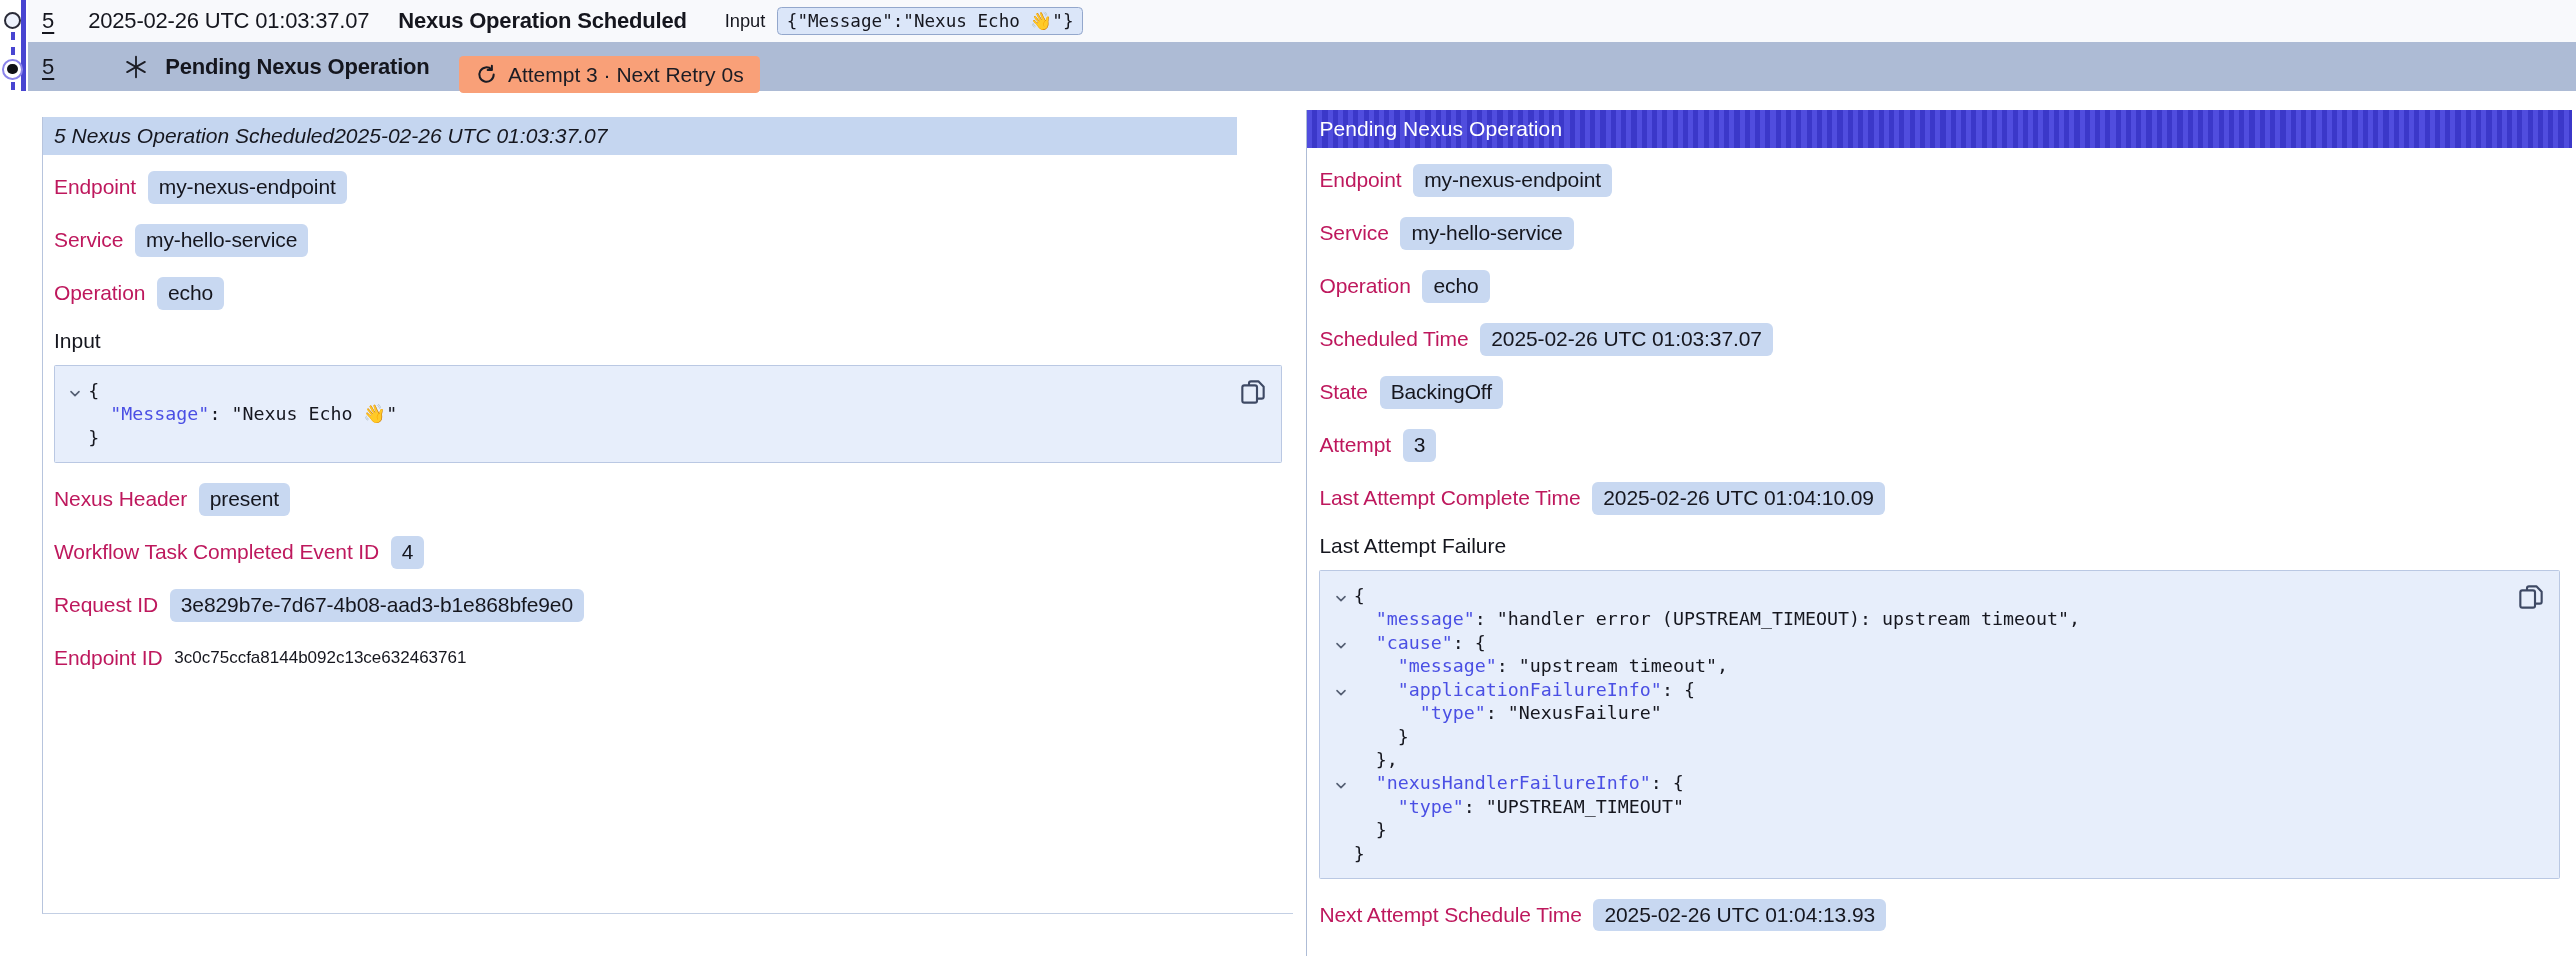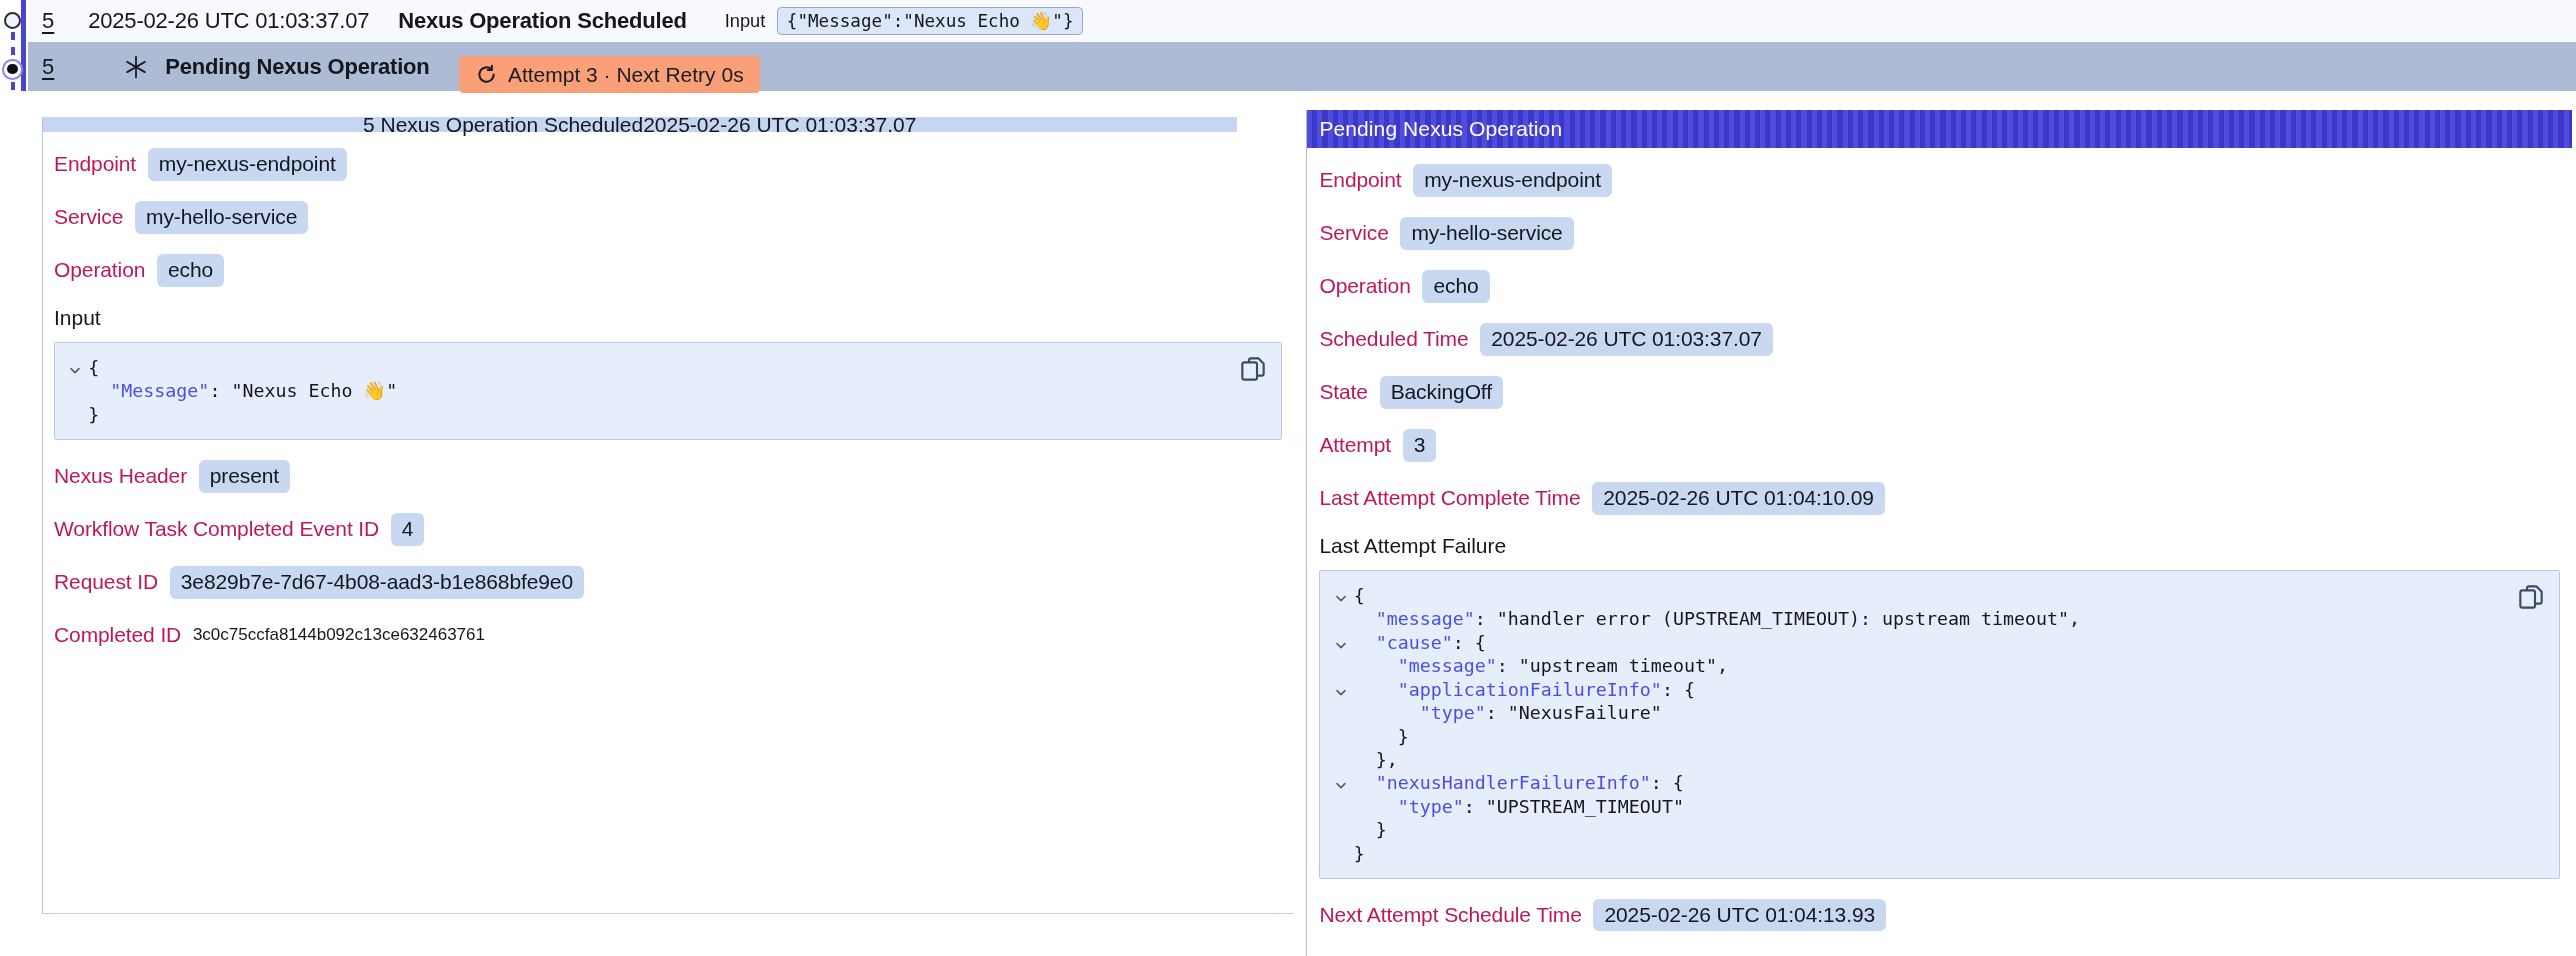--- a/index.html
+++ b/index.html
@@ -35,22 +35,22 @@
   .code-badge { margin-left:11.7px; font-family:"DejaVu Sans Mono", monospace; font-size:17.6px;
     background:#dbe6f9; border:1.5px solid #93a7cc; border-radius:4.4px; padding:2.9px 8.8px; cursor:pointer; }
   .pending-icon { width:26px; height:26px; margin-left:69px; flex:none; }
   .row2 .ev-title { margin-left:16px; }
   .status-badge { margin-left:29px; display:inline-flex; align-items:center; gap:10.3px;
     background:#f9a078; border-radius:4.4px; padding:6.6px 16px; font-size:21px; color:#1b1c24;margin-top:16px; }
   .retry-icon { width:23px; height:23px; flex:none; }
   
   .panel-left { position:absolute; left:42px; top:117px; width:1251px; height:797px;
     border-left:1.5px solid #b7c4dd; border-bottom:1.5px solid #c3cfe4; background:#ffffff; }
-  .panel-left-header { width:calc(100% - 56px); height:15px; background:#c5d6f0;
-    display:flex; align-items:center; justify-content:center; padding:0 11.7px 0 11px; }
+  .panel-left-header { width:calc(100% - 56px); height:38px; background:#c5d6f0;
+    display:flex; align-items:center; justify-content:flex-start; padding:0 11.7px 0 11px;font-style:italic; }
   .panel-left-header .ph-title { font-size:21px; font-weight:500; }
   .panel-left-header .ph-time { font-size:21px; }
   .panel-right { position:absolute; left:1306px; top:110px; width:1266px; height:846px;
     border-left:1.5px solid #aebcd6; background:#ffffff; }
   .panel-right-header { width:100%; height:38px; display:flex; align-items:center; padding-left:12.4px;
     background: repeating-linear-gradient(90deg, #504dde 0 5.1px, #3b38c9 5.1px 10.3px); }
   .panel-right-header .ph-title { font-size:21px; color:#ffffff; font-weight:500; letter-spacing:0.1px; }
   .panel-body-l { padding:15.4px 0 0 11px; }
   .panel-body-r { padding:15.4px 12.4px 0 12.4px; }
   
@@ -163,21 +163,21 @@
           </div>
           <div class="field">
             <span class="field-label">Workflow Task Completed Event ID</span>
             <span class="value-badge">4</span>
           </div>
           <div class="field">
             <span class="field-label">Request ID</span>
             <span class="value-badge">3e829b7e-7d67-4b08-aad3-b1e868bfe9e0</span>
           </div>
           <div class="field">
-            <span class="field-label">Completed ID</span>
+            <span class="field-label">Endpoint ID</span>
             <a class="value-link">3c0c75ccfa8144b092c13ce632463761</a>
           </div>
         </div>
     </div>
   </div>
 
   <div class="panel-right">
     <div class="panel-right-header">
       <span class="ph-title">Pending Nexus Operation</span>
     </div>

